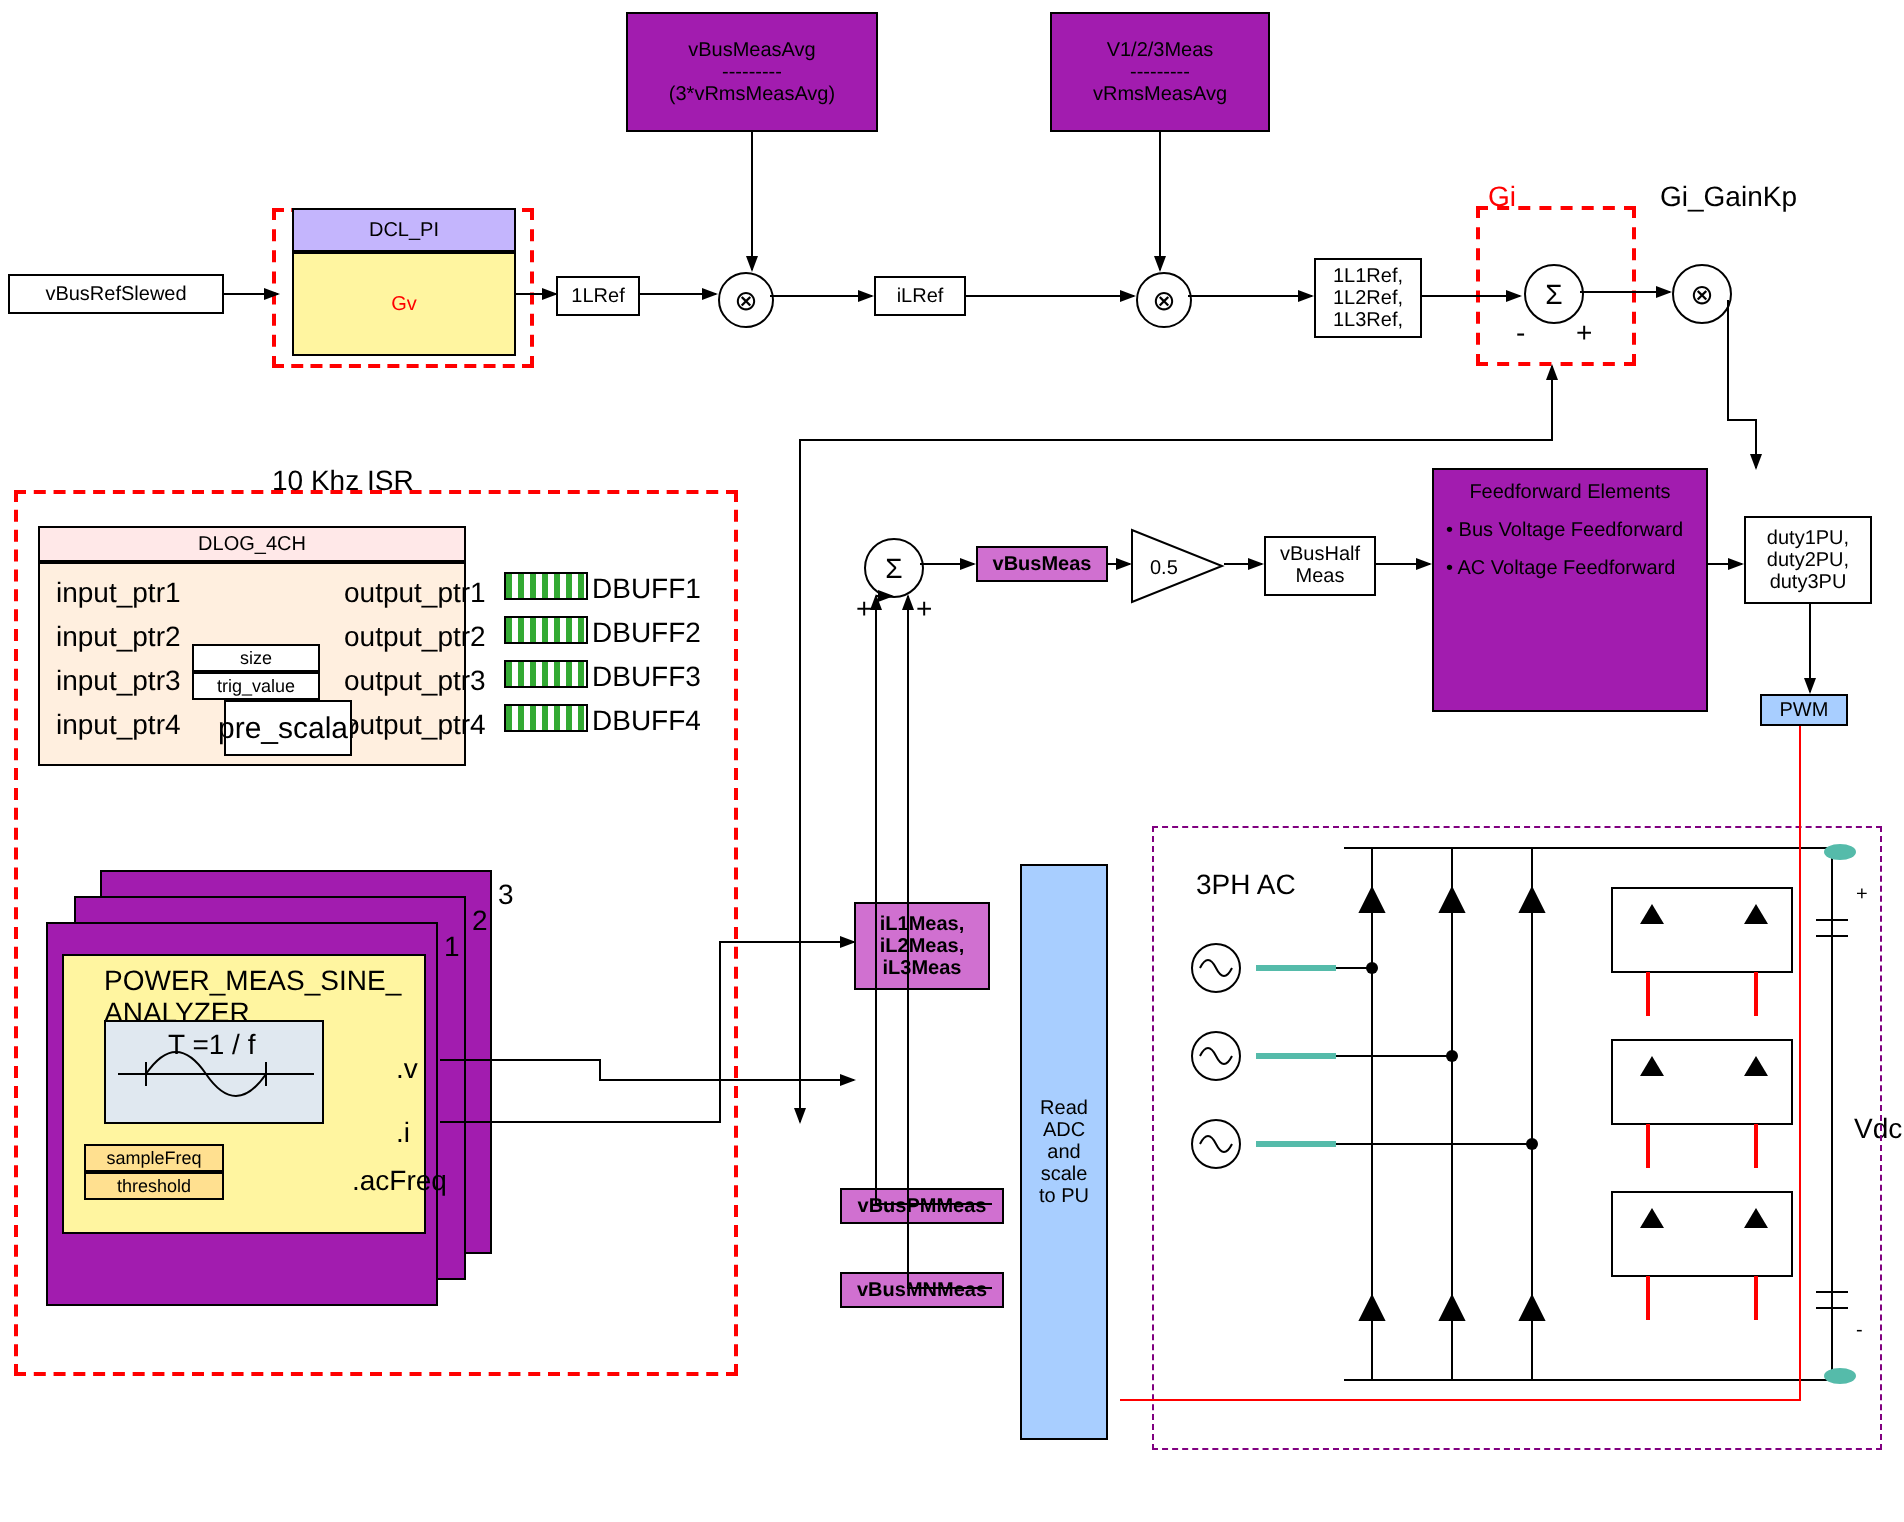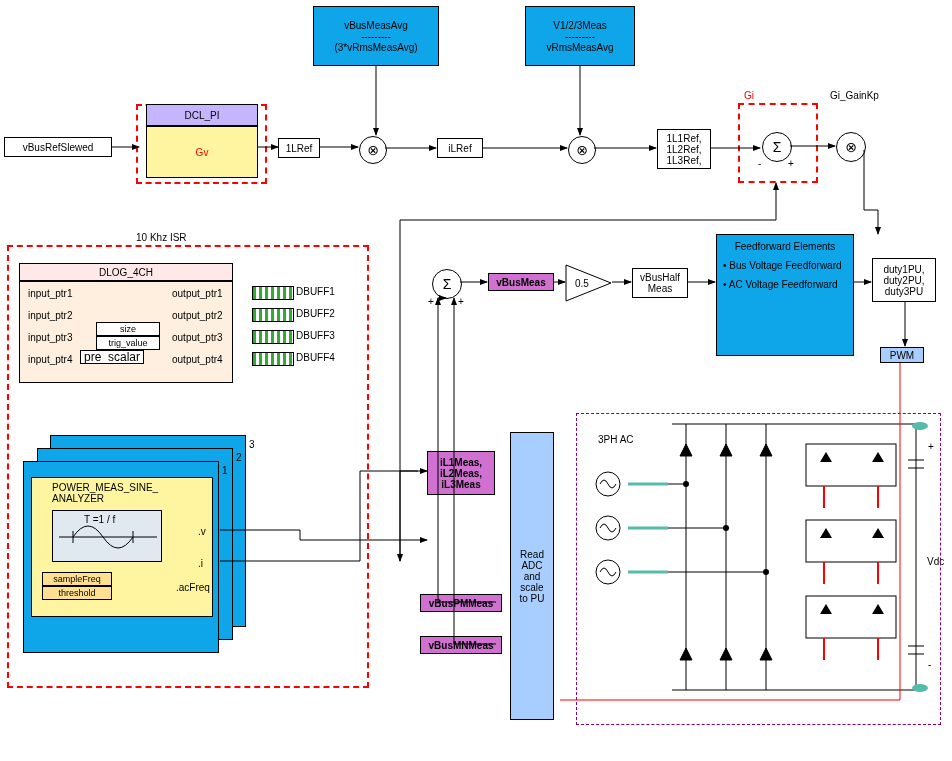--- a/index.html
+++ b/index.html
@@ -1,26 +1,26 @@
 <!DOCTYPE html>
 <html><head>
 <meta charset="utf-8">
 <style>
 body{margin:0;font-family:Arial,sans-serif;font-size:10px;background:#fff}
 .canvas{position:relative;width:952px;height:761px}
 .box{position:absolute;border:1px solid #000;background:#fff;display:flex;align-items:center;justify-content:center;text-align:center;box-sizing:border-box}
 .dash{border:2px dashed red;background:transparent}
 .dashp{border:2px dashed purple;background:transparent}
-.grey{background:#0ea5e9}
+.grey{background:#a21caf}
 .yellow{background:#fff5a0}
 .pink{background:#ffe8e8}
 .peach{background:#ffefdf}
 .magenta{background:#d070d0;color:#000;font-weight:bold}
 .blue{background:#a8ceff}
-.lbl{position:absolute;font-size:10px}
+.lbl{position:absolute;font-size:14px}
 .circ{position:absolute;border:1px solid #000;border-radius:50%;background:#fff;display:flex;align-items:center;justify-content:center;font-size:14px}
 .dbuff{position:absolute;background:linear-gradient(90deg,#3a3 50%,#fff 50%);background-size:6px 100%;border:1px solid #000;height:12px;width:40px}
 svg{position:absolute;top:0;left:0}
 </style>
 </head>
 <body>
 
 <div class="canvas">
 
 <div class="box grey" style="left:313px;top:6px;width:126px;height:60px;flex-direction:column">
@@ -106,21 +106,21 @@
 <div class="lbl" style="left:172px;top:288px">output_ptr1</div>
 <div class="lbl" style="left:172px;top:310px">output_ptr2</div>
 <div class="lbl" style="left:172px;top:332px">output_ptr3</div>
 <div class="lbl" style="left:172px;top:354px">output_ptr4</div>
 <div class="box" style="left:96px;top:322px;width:64px;height:14px;font-size:9px">
       <span>size</span>
     </div>
 <div class="box" style="left:96px;top:336px;width:64px;height:14px;font-size:9px">
       <span>trig_value</span>
     </div>
-<div class="box" style="left:80px;top:350px;width:64px;height:14px;font-size:12px">
+<div class="box" style="left:112px;top:350px;width:64px;height:28px;font-size:15px">
       <span>pre_scalar</span>
     </div>
 <div class="dbuff" style="left:252px;top:286px"></div>
 <div class="dbuff" style="left:252px;top:308px"></div>
 <div class="dbuff" style="left:252px;top:330px"></div>
 <div class="dbuff" style="left:252px;top:352px"></div>
 <div class="lbl" style="left:296px;top:286px">DBUFF1</div>
 <div class="lbl" style="left:296px;top:308px">DBUFF2</div>
 <div class="lbl" style="left:296px;top:330px">DBUFF3</div>
 <div class="lbl" style="left:296px;top:352px">DBUFF4</div>

